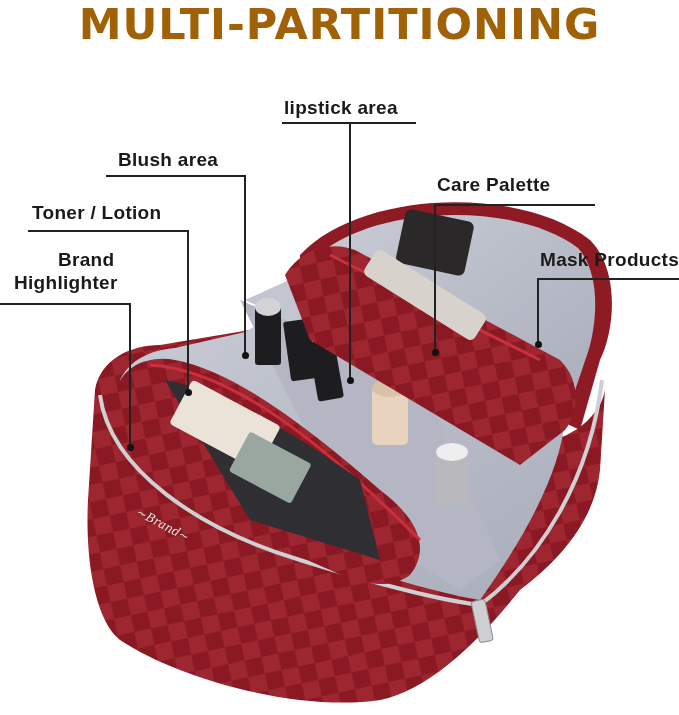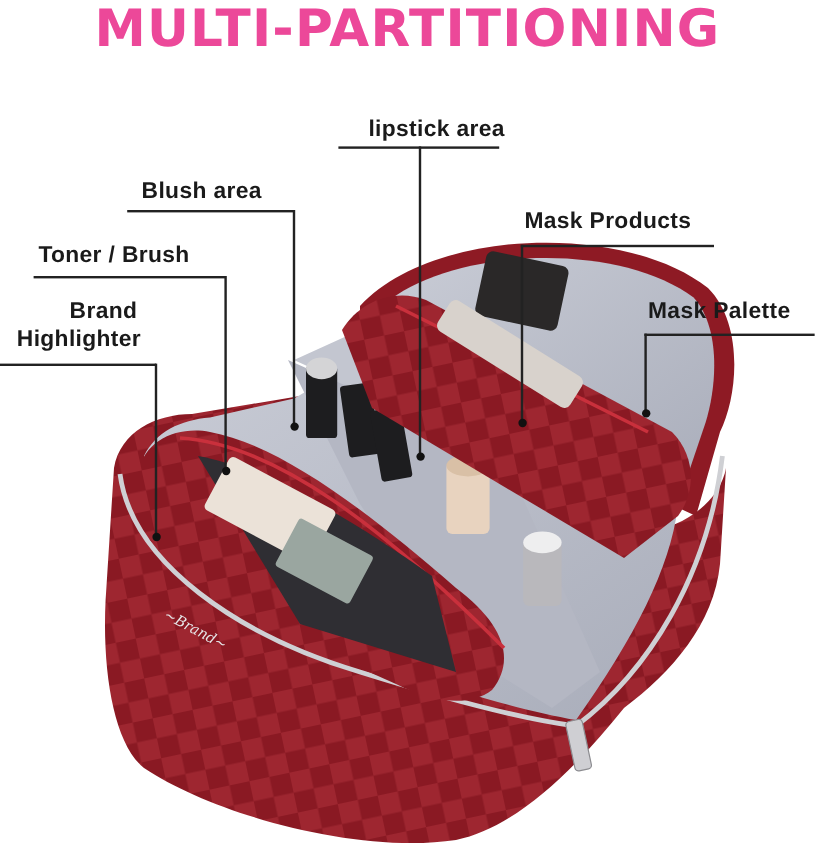--- a/index.html
+++ b/index.html
@@ -1,17 +1,17 @@
 <!DOCTYPE html>
 <html><head>
 <meta charset="utf-8">
 <style>
   html, body { margin:0; padding:0; background:#ffffff; }
   body { width:679px; height:715px; position:relative; overflow:hidden; font-family:"Liberation Sans", sans-serif; }
-  .title { position:absolute; left:0; top:0; width:679px; text-align:center; font-family:"DejaVu Sans", sans-serif; font-weight:bold; font-size:43px; letter-spacing:1px; line-height:48px; color:#ec4899; }
+  .title { position:absolute; left:0; top:0; width:679px; text-align:center; font-family:"DejaVu Sans", sans-serif; font-weight:bold; font-size:43px; letter-spacing:1px; line-height:48px; color:#a16207; }
   .label { position:absolute; font-size:19px; color:#1a1a1a; font-weight:bold; white-space:nowrap; line-height:22px; letter-spacing:0.3px; }
   .hline { position:absolute; height:1.5px; background:#222; }
   .vline { position:absolute; width:1.5px; background:#222; }
   .dot { position:absolute; width:7px; height:7px; border-radius:50%; background:#111; margin-left:-3px; margin-top:-3px; }
 
   .photo { position:absolute; left:0; top:0; width:679px; height:715px; }
 </style>
 </head>
 <body>
 
@@ -61,42 +61,42 @@
   <rect x="175" y="400" width="100" height="50" rx="4" fill="#ebe2d8" transform="rotate(28 225 425)"></rect>
   <rect x="235" y="445" width="70" height="45" rx="3" fill="#9aa6a0" transform="rotate(28 270 468)"></rect>
 
   <text x="135" y="522" fill="#e6e6e8" font-family="DejaVu Serif, serif" font-style="italic" font-size="12" transform="rotate(28 150 520)">~Brand~</text>
 
   <rect x="475" y="600" width="14" height="42" rx="3" fill="#cfcfd3" stroke="#8c8c90" stroke-width="1" transform="rotate(-12 482 620)"></rect>
 </svg>
 
 <div class="title">MULTI-PARTITIONING</div>
 
-<div class="label" style="left:284px; top:97px;margin-left:23px;">lipstick area</div>
+<div class="label" style="left:284px; top:97px;">lipstick area</div>
 <div class="hline" style="left:282px; top:122px; width:134px;"></div>
 <div class="vline" style="left:349px; top:122px; height:258px;"></div>
 <div class="dot" style="left:350px; top:380px;"></div>
 
 <div class="label" style="left:118px; top:149px;">Blush area</div>
 <div class="hline" style="left:106px; top:175px; width:139px;"></div>
 <div class="vline" style="left:244px; top:175px; height:180px;"></div>
 <div class="dot" style="left:245px; top:355px;"></div>
 
-<div class="label" style="left:437px; top:174px;">Mask Products</div>
+<div class="label" style="left:437px; top:174px;">Care Palette</div>
 <div class="hline" style="left:434px; top:204px; width:161px;"></div>
 <div class="vline" style="left:434px; top:204px; height:148px;"></div>
 <div class="dot" style="left:435px; top:352px;"></div>
 
-<div class="label" style="left:32px; top:202px;">Toner / Brush</div>
+<div class="label" style="left:32px; top:202px;">Toner / Lotion</div>
 <div class="hline" style="left:28px; top:230px; width:160px;"></div>
 <div class="vline" style="left:187px; top:230px; height:162px;"></div>
 <div class="dot" style="left:188px; top:392px;"></div>
 
 <div class="label" style="left:58px; top:249px;">Brand</div>
 <div class="label" style="left:14px; top:272px;">Highlighter</div>
 <div class="hline" style="left:0px; top:303px; width:130px;"></div>
 <div class="vline" style="left:129px; top:303px; height:144px;"></div>
 <div class="dot" style="left:130px; top:447px;"></div>
 
-<div class="label" style="left:540px; top:249px;">Mask Palette</div>
+<div class="label" style="left:540px; top:249px;">Mask Products</div>
 <div class="hline" style="left:537px; top:278px; width:142px;"></div>
 <div class="vline" style="left:537px; top:278px; height:66px;"></div>
 <div class="dot" style="left:538px; top:344px;"></div>
 
 </body></html>

